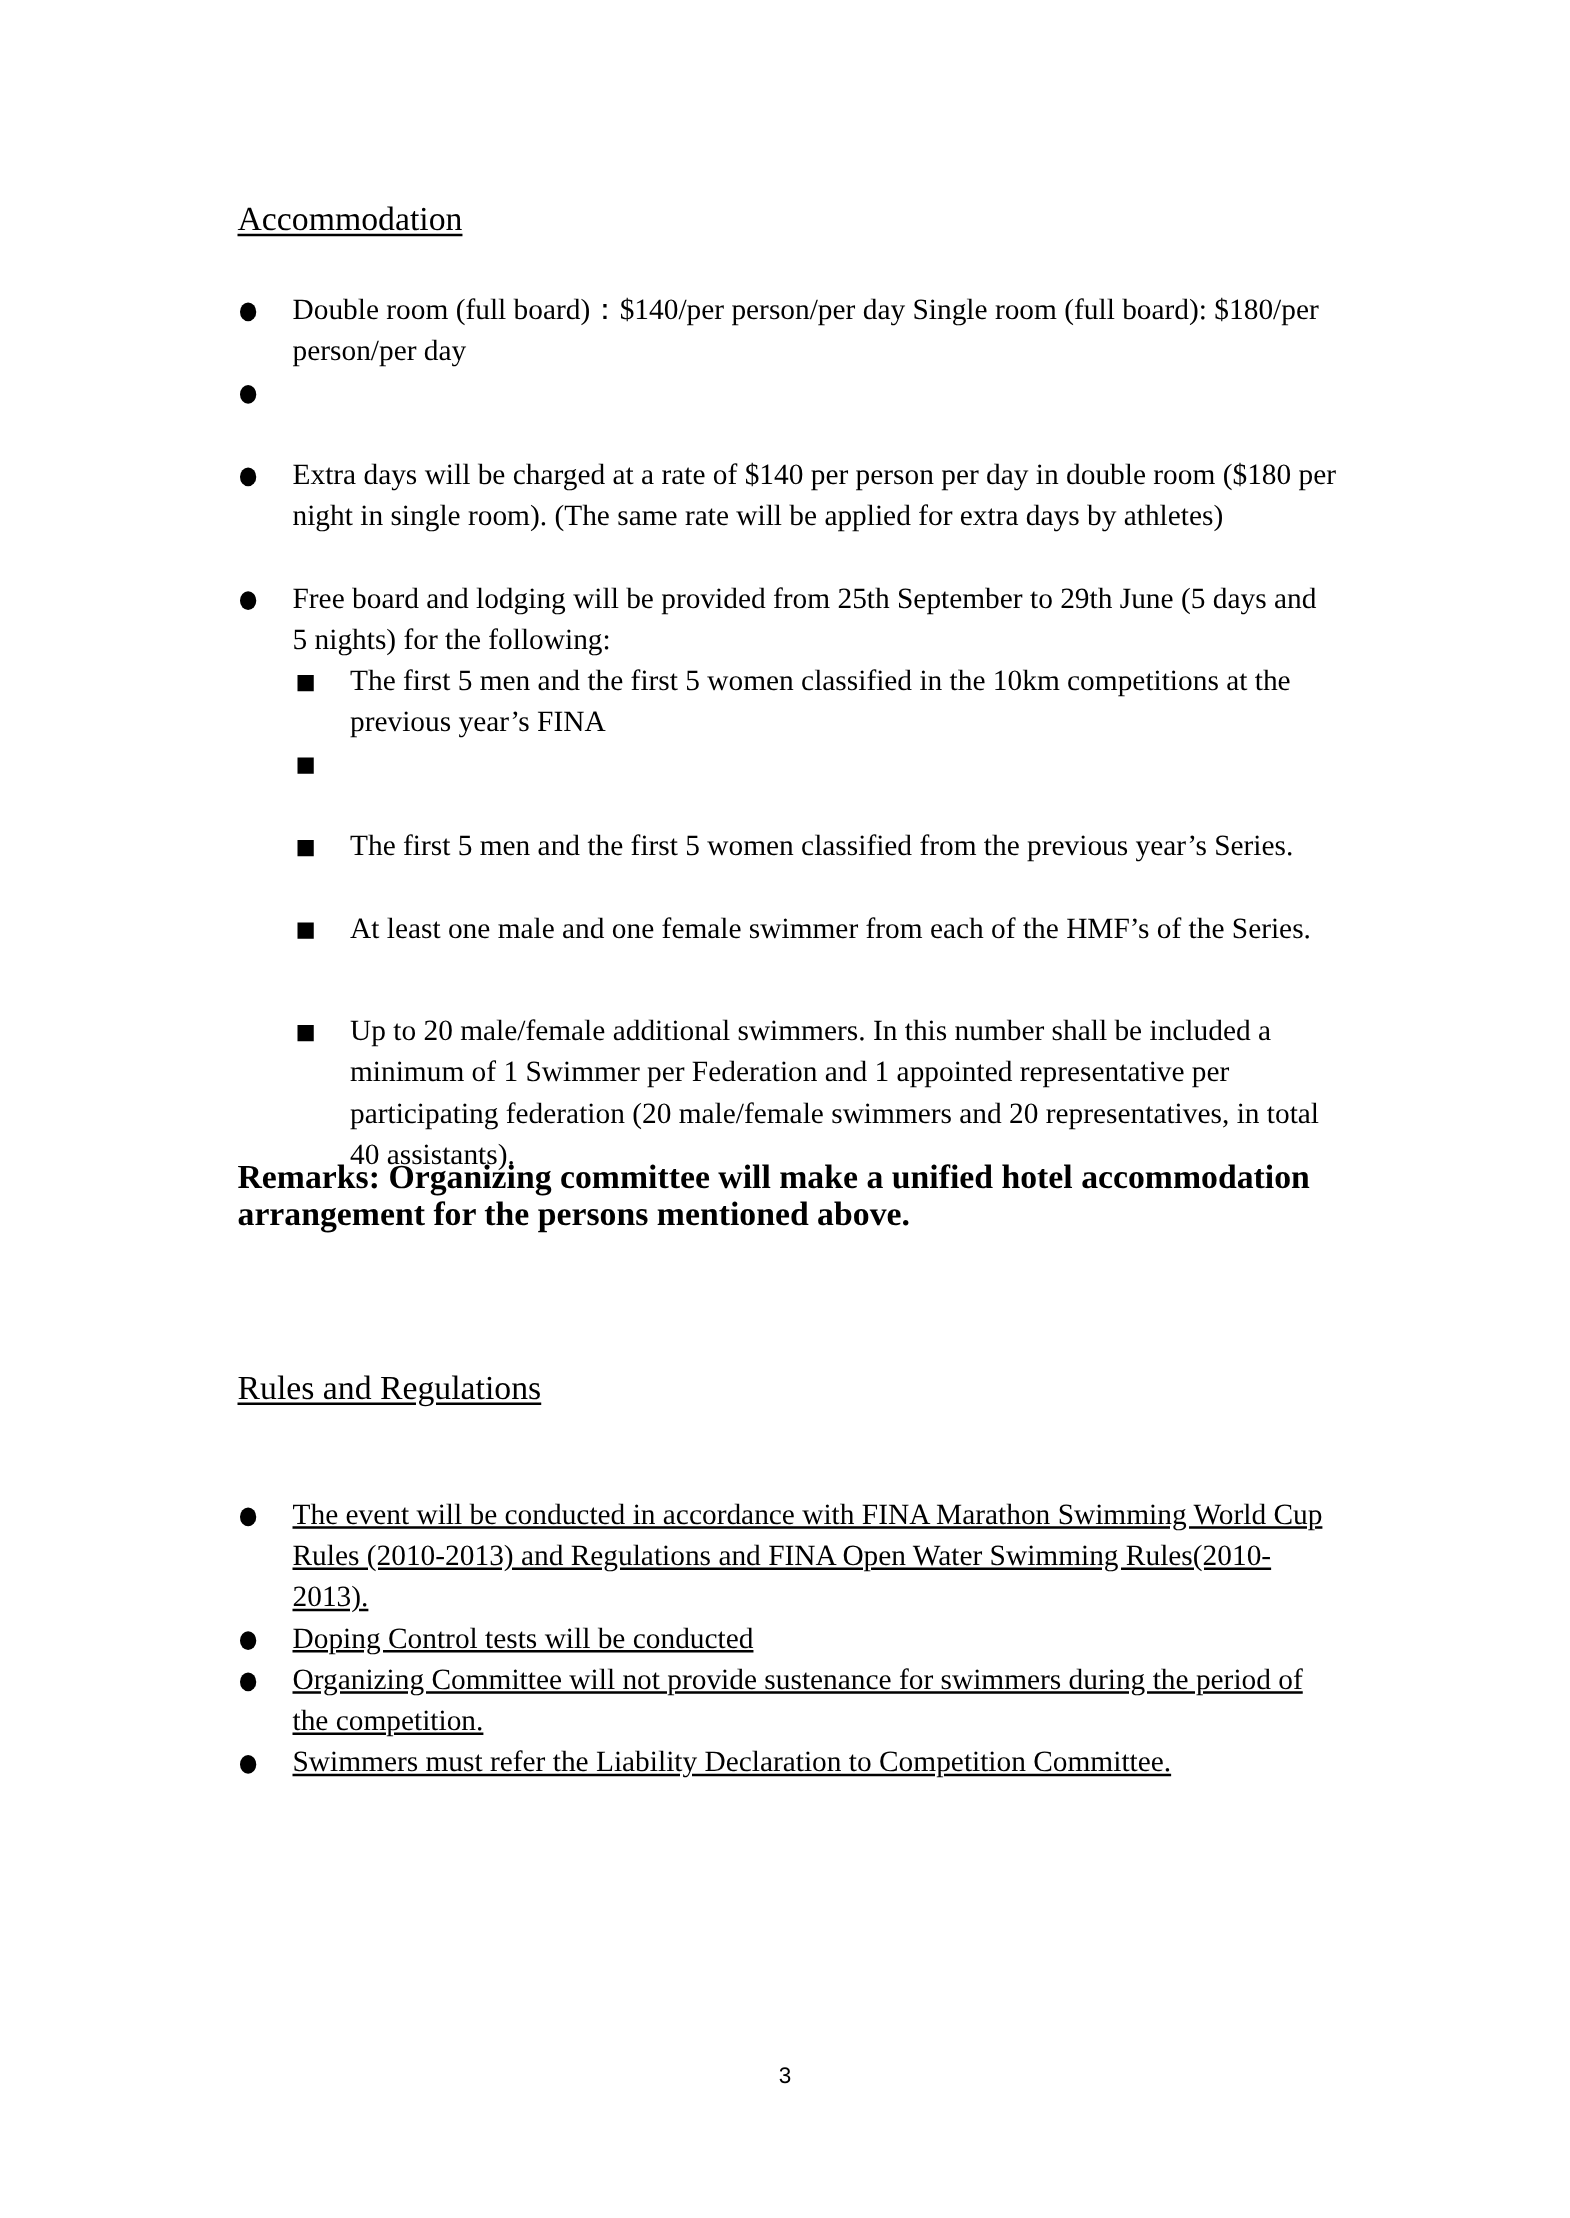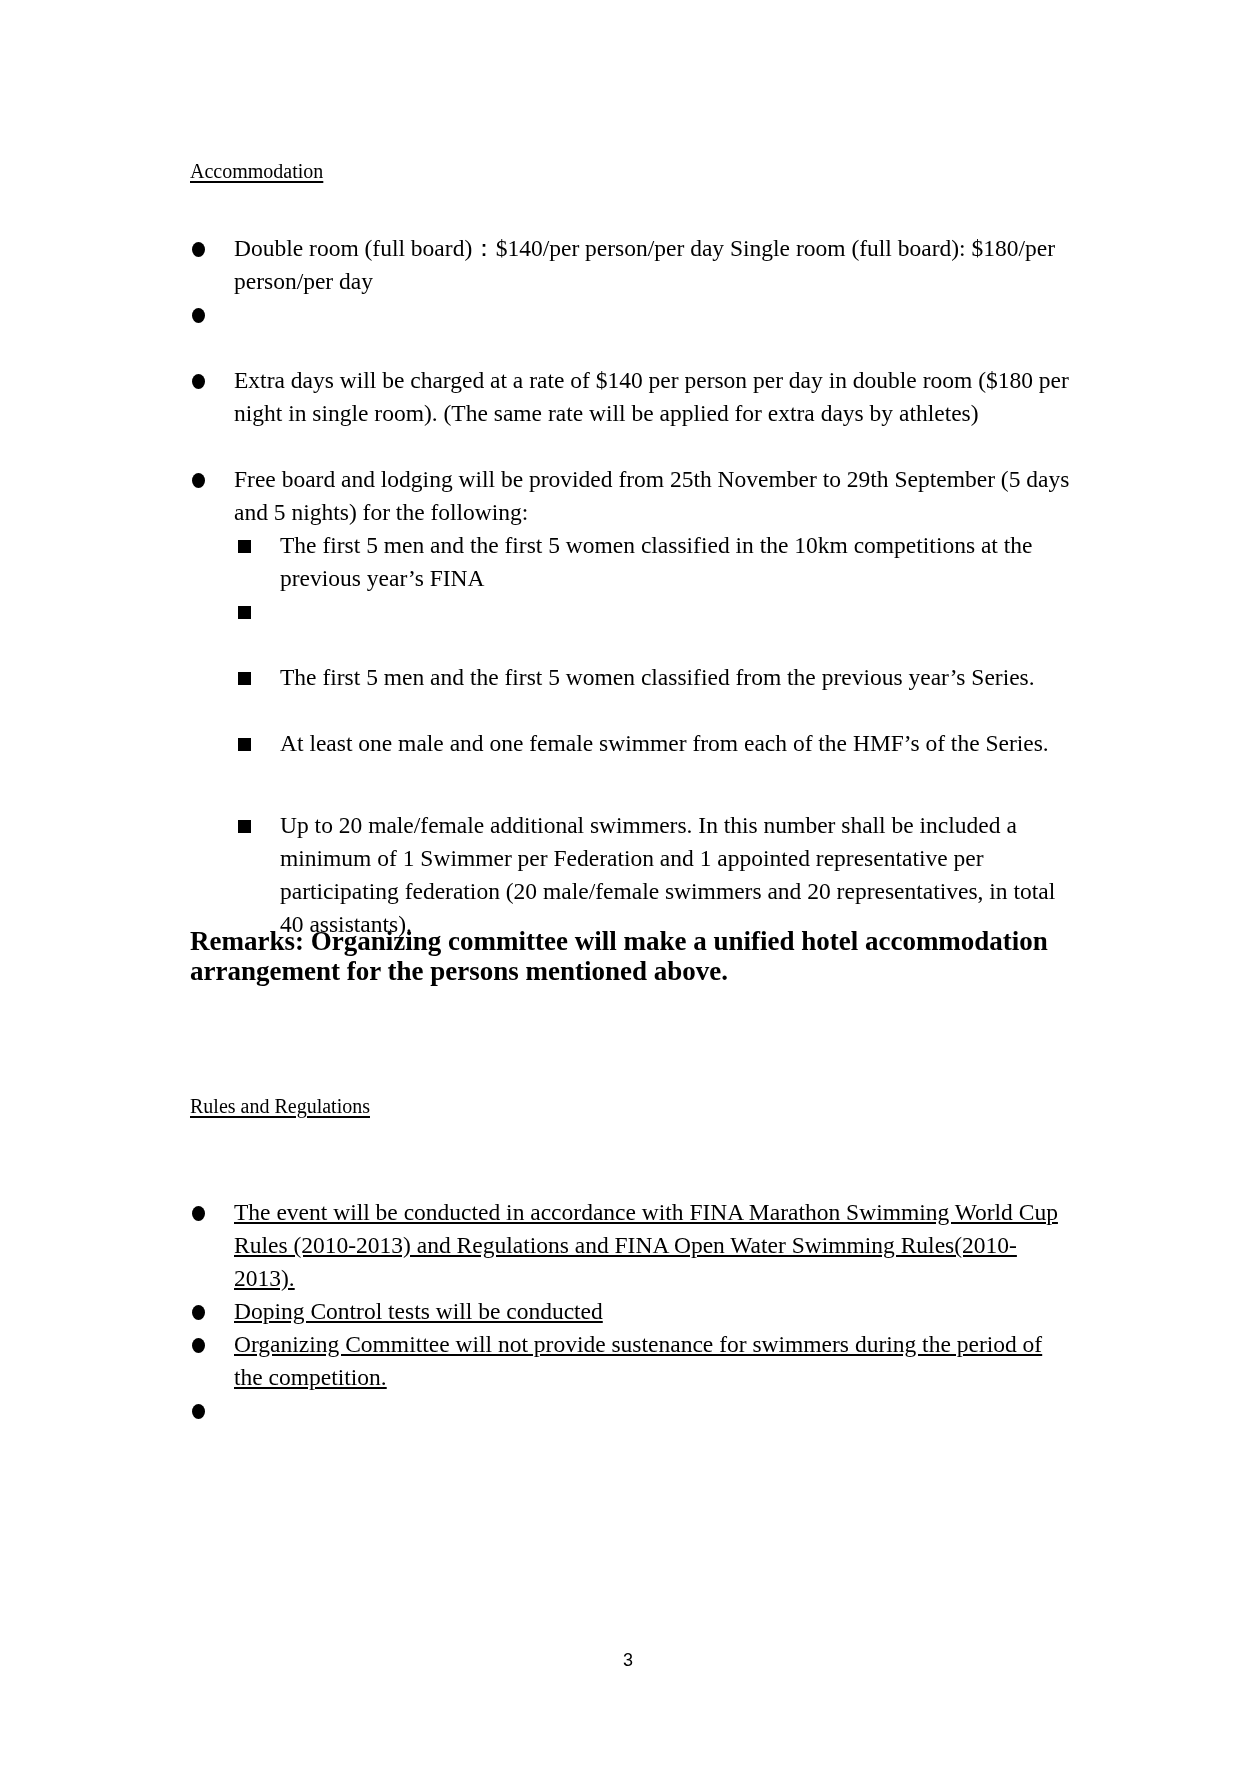--- a/index.html
+++ b/index.html
@@ -1,19 +1,19 @@
 <!DOCTYPE html>
 <html><head>
 <meta charset="utf-8">
 <style>
   html, body { margin: 0; padding: 0; background: #ffffff; }
   body { width: 1256px; height: 1774px; position: relative; overflow: hidden;
          font-family: "Liberation Serif", "DejaVu Serif", serif; color: #000; }
   .page { position: absolute; left: 0; top: 0; width: 1256px; height: 1774px; }
-  .heading { position: absolute; left: 190px; font-size: 20px; text-decoration: underline;
+  .heading { position: absolute; left: 190px; font-size: 27px; text-decoration: underline;
              text-underline-offset: 3px; text-decoration-thickness: 2px; }
   .list { position: absolute; left: 190px; width: 880px; margin: 0; padding: 0; list-style: none;
           font-size: 23.5px; line-height: 33px; }
   .list li { position: relative; padding-left: 44px; }
   .dot { display: inline-block; width: 13px; height: 15px; border-radius: 50%; background: #000;
          position: absolute; left: 2px; top: 10px; }
   .sq { display: inline-block; width: 13px; height: 13px; background: #000; position: absolute;
         left: 48px; top: 11px; }
   .sub { padding-left: 90px !important; }
   .remarks { position: absolute; left: 190px; width: 880px; font-weight: bold; font-size: 27px; line-height: 30px; }
@@ -34,21 +34,21 @@
     </li>
     <li style="height:66px;">
       <span class="dot"></span>
     </li>
     <li style="height:99px;">
       <span class="dot"></span>
       <span>Extra days will be charged at a rate of $140 per person per day in double room ($180 per night in single room). (The same rate will be applied for extra days by athletes)</span>
     </li>
     <li style="height:66px;">
       <span class="dot"></span>
-      <span>Free board and lodging will be provided from 25th November to 29th September (5 days and 5 nights) for the following:</span>
+      <span>Free board and lodging will be provided from 25th September to 29th June (5 days and 5 nights) for the following:</span>
     </li>
     <li class="sub" style="height:66px;">
       <span class="sq"></span>
       <span>The first 5 men and the first 5 women classified in the 10km competitions at the previous year’s FINA</span>
     </li>
     <li class="sub" style="height:66px;">
       <span class="sq"></span>
     </li>
     <li class="sub" style="height:66px;">
       <span class="sq"></span>
@@ -76,17 +76,18 @@
     <li style="height:33px;">
       <span class="dot"></span>
       <span>Doping Control tests will be conducted</span>
     </li>
     <li style="height:66px;">
       <span class="dot"></span>
       <span>Organizing Committee will not provide sustenance for swimmers during the period of the competition.</span>
     </li>
     <li style="height:33px;">
       <span class="dot"></span>
+      <span>Swimmers must refer the Liability Declaration to Competition Committee.</span>
     </li>
   </ul>
 
   <div class="pagenum">3</div>
 </div>
 
 </body></html>

